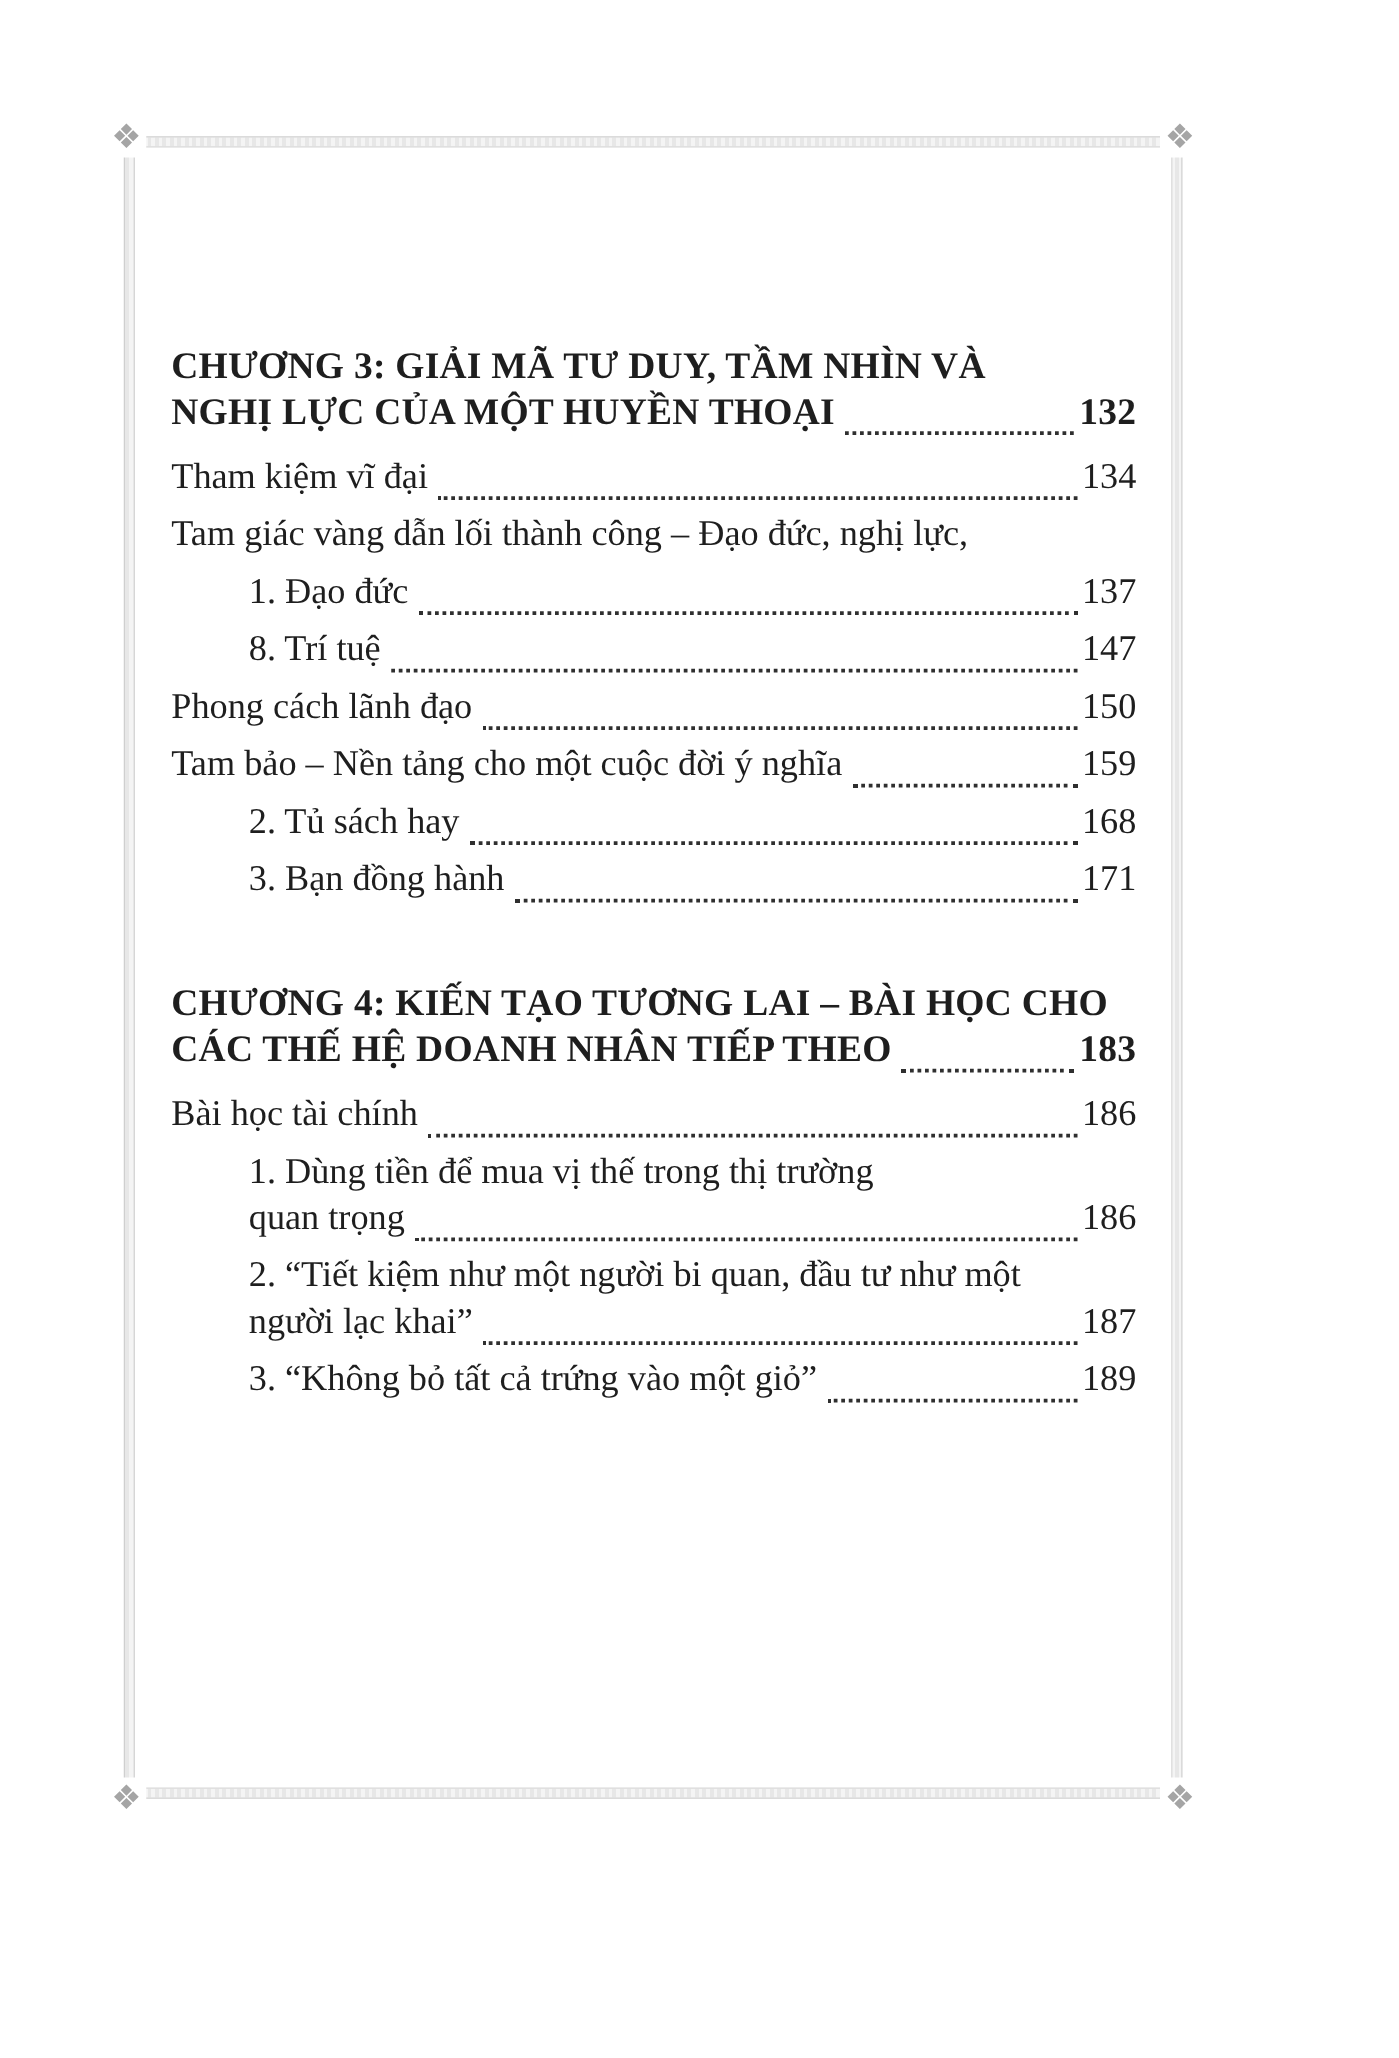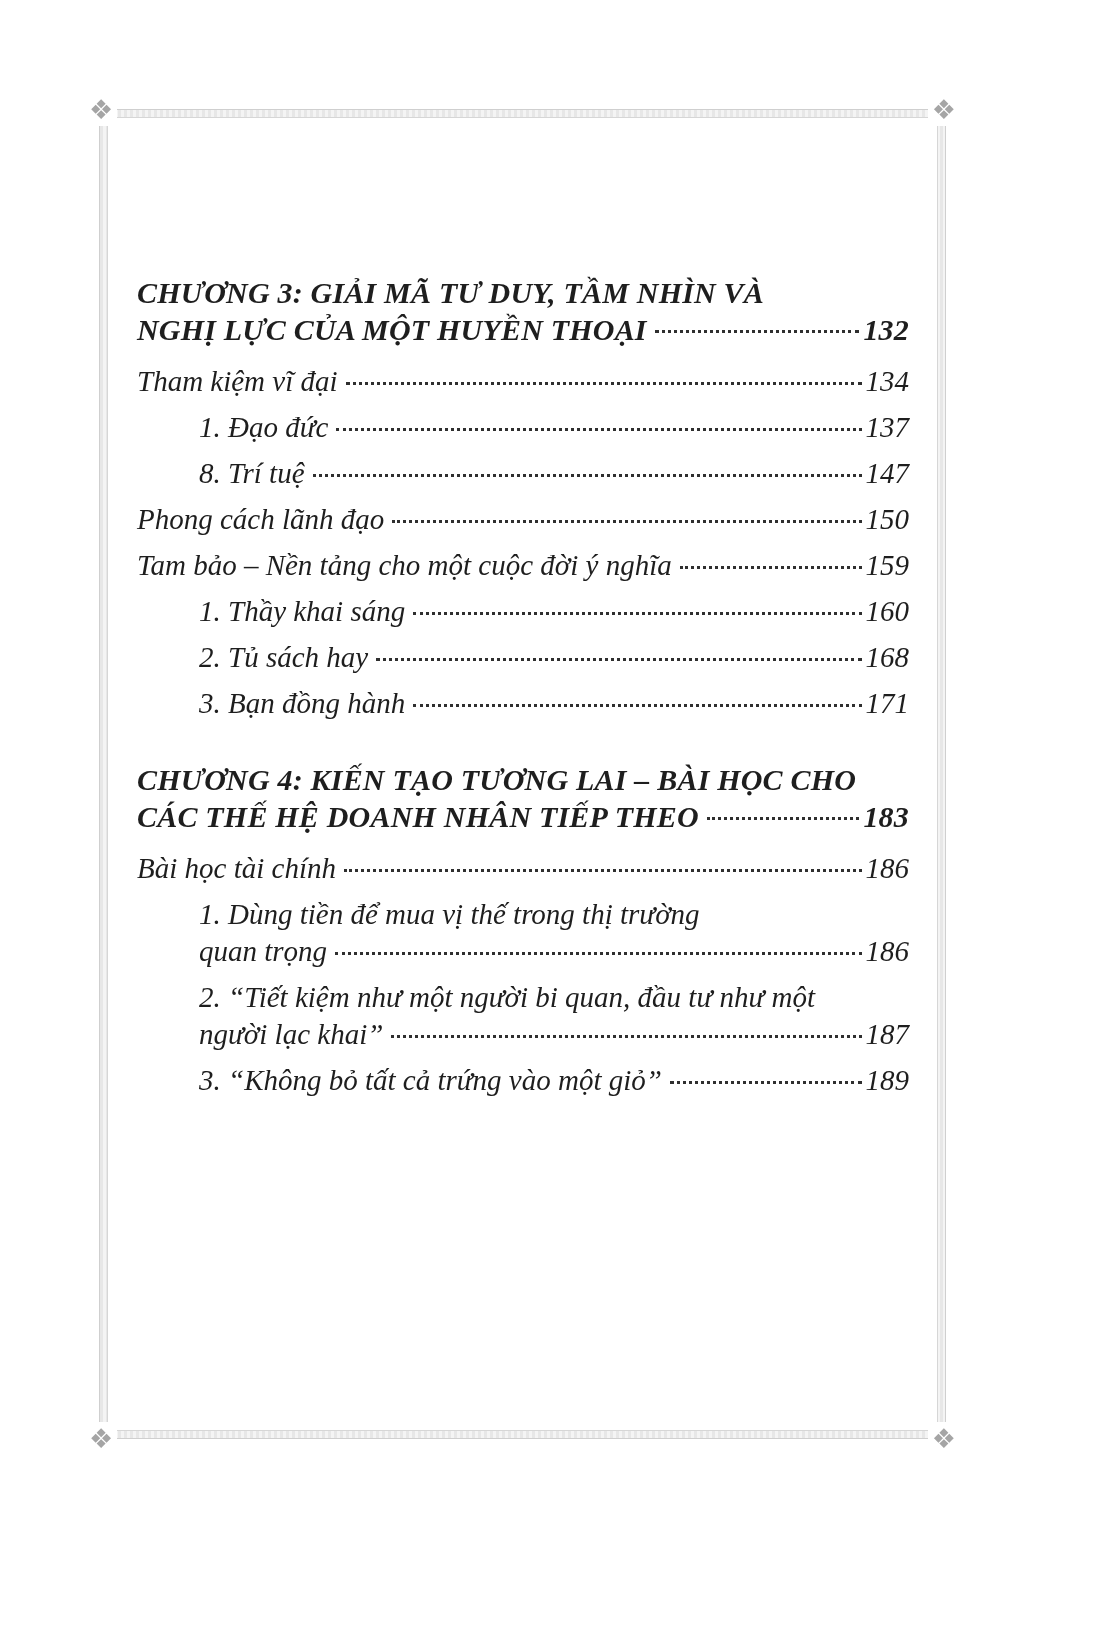--- a/index.html
+++ b/index.html
@@ -48,33 +48,32 @@
   
   .toc {
     position: absolute;
     left: 137px;
     top: 274px;
     width: 772px;
   }
   .entry { margin-bottom: 9px; }
   .entry .line {
     display: flex;
-    align-items: center;
+    align-items: flex-end;
     font-size: 29px;
     line-height: 37px;
-    font-style: italic;
   }
   .entry.chapter { margin-bottom: 15px; }
   .entry.chapter .line {
     font-weight: bold;
     font-size: 30px;
     line-height: 37px;
     letter-spacing: 0.2px;
   }
-  .entry.gap-top { margin-top: 39px; }
+  .entry.gap-top { margin-top: 62px; }
   .entry.h2 { padding-left: 62px; }
   .txt { white-space: nowrap; }
   .leader {
     flex: 1 1 auto;
     min-width: 16px;
     height: 3px;
     margin: 0 4px 0 8px;
     border-bottom: 3px dotted #2f2f2f;
   }
   .pg { white-space: nowrap; }
@@ -104,20 +103,23 @@
         </div>
       </div>
       <div class="entry h1">
         <div class="line last">
           <span class="txt">Tham kiệm vĩ đại</span>
           <span class="leader"></span>
           <span class="pg">134</span>
         </div>
       </div>
       <div class="entry h1">
+        <div class="line">
+          <span class="txt">Tam giác vàng dẫn lối thành công – Đạo đức, nghị lực,</span>
+        </div>
       </div>
       <div class="entry h2">
         <div class="line last">
           <span class="txt">1. Đạo đức</span>
           <span class="leader"></span>
           <span class="pg">137</span>
         </div>
       </div>
       <div class="entry h2">
         <div class="line last">
@@ -135,27 +137,20 @@
       </div>
       <div class="entry h1">
         <div class="line last">
           <span class="txt">Tam bảo – Nền tảng cho một cuộc đời ý nghĩa</span>
           <span class="leader"></span>
           <span class="pg">159</span>
         </div>
       </div>
       <div class="entry h2">
         <div class="line last">
-          <span class="txt">1. Thầy khai sáng</span>
-          <span class="leader"></span>
-          <span class="pg">160</span>
-        </div>
-      </div>
-      <div class="entry h2">
-        <div class="line last">
           <span class="txt">2. Tủ sách hay</span>
           <span class="leader"></span>
           <span class="pg">168</span>
         </div>
       </div>
       <div class="entry h2">
         <div class="line last">
           <span class="txt">3. Bạn đồng hành</span>
           <span class="leader"></span>
           <span class="pg">171</span>

